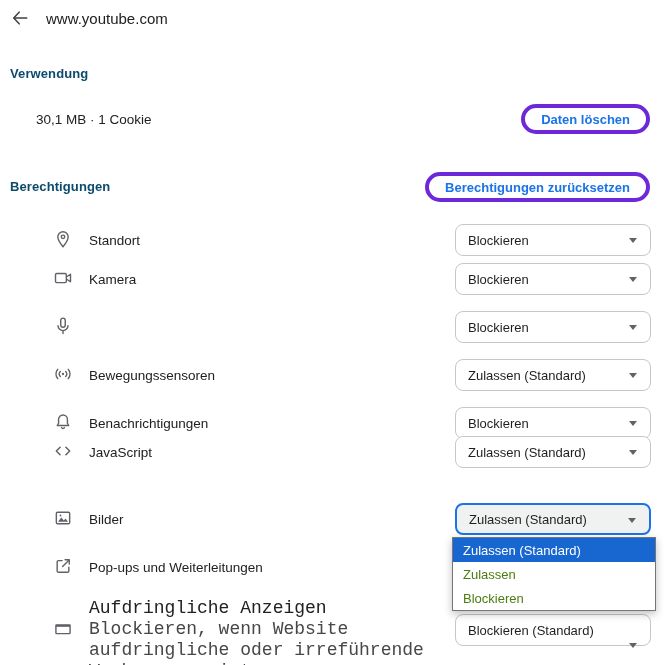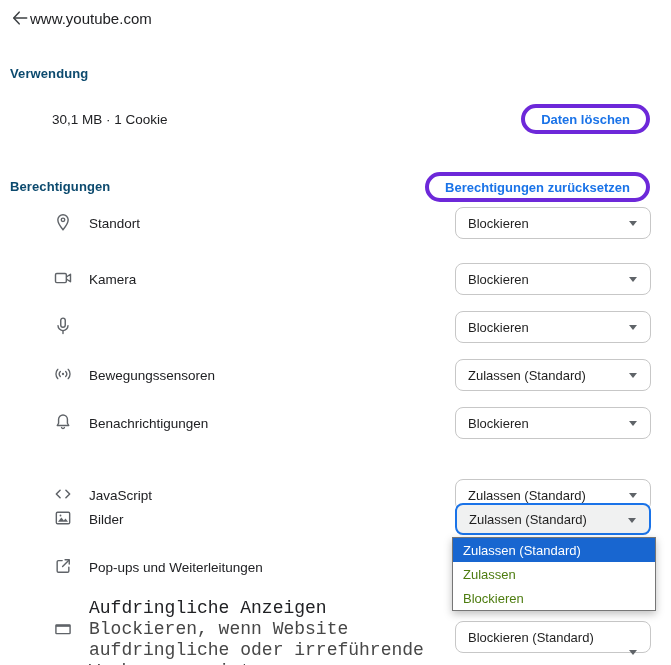--- a/index.html
+++ b/index.html
@@ -2,24 +2,24 @@
 <html><head>
 <meta charset="utf-8">
 <style>
   * { margin:0; padding:0; box-sizing:border-box; }
   html,body { background:#fff; }
   body { font-family:"Liberation Sans","DejaVu Sans",sans-serif; }
   .page { position:relative; width:671px; height:665px; background:#fff; overflow:hidden; color:#1f1f1f; }
 
   
   .back-btn { position:absolute; left:9px; top:7px; width:22px; height:22px; cursor:pointer; display:flex; align-items:center; justify-content:center; }
-  .site-title { position:absolute; left:30px; top:10px; font-size:15px; color:#202124; }
+  .site-title { position:absolute; left:46px; top:10px; font-size:15px; color:#202124; }
 
   .section-label { position:absolute; left:10px; font-size:13px; font-weight:700; color:#0c4a6e; letter-spacing:.1px; }
-  .usage-value { position:absolute; left:52px; top:112px; font-size:13.5px; color:#202124; }
+  .usage-value { position:absolute; left:36px; top:112px; font-size:13.5px; color:#202124; }
 
   .pill-btn { position:absolute; right:21px; height:30px; display:inline-flex; align-items:center; padding:0 16px; background:#fff; border:4px solid #6d28d9; border-radius:16px; color:#1a73e8; font-size:13px; font-weight:700; font-family:inherit; cursor:pointer; white-space:nowrap; }
 
   
   .perm-row { position:absolute; left:0; width:671px; height:48px; }
   .perm-icon { position:absolute; left:52px; top:12px; width:22px; height:22px; display:flex; align-items:center; justify-content:center; }
   .perm-label { position:absolute; left:89px; top:0; height:48px; display:flex; align-items:center; font-size:13.5px; color:#202124; }
   .perm-label-block { position:absolute; left:89px; top:7px; width:380px; font-size:18px; color:#202124; line-height:21px;font-family:Liberation Mono, monospace; }
   .perm-sublabel { color:#474747; }
 
@@ -49,21 +49,21 @@
   </div>
   <div class="site-title">www.youtube.com</div>
 
   <div class="section-label" style="top:66px;">Verwendung</div>
   <div class="usage-value">30,1 MB · 1 Cookie</div>
   <button class="pill-btn" style="top:104px;">Daten löschen</button>
 
   <div class="section-label" style="top:179px;">Berechtigungen</div>
   <button class="pill-btn" style="top:172px;">Berechtigungen zurücksetzen</button>
 
-  <div class="perm-row" style="top:199px;">
+  <div class="perm-row" style="top:216px;">
     <span class="perm-icon">
       <svg width="20" height="20" viewBox="0 0 24 24" fill="none" stroke="#5f6368" stroke-width="1.7">
         <path d="M12 21.3C9 17.8 5.8 13.6 5.8 9.4a6.2 6.2 0 1 1 12.4 0c0 4.2-3.2 8.4-6.2 11.9z"></path>
         <circle cx="12" cy="9.4" r="2.1"></circle>
       </svg>
     </span>
     <div class="perm-label">Standort</div>
     <div class="sel">
       <span>Blockieren</span>
       <span class="caret"></span>
@@ -122,21 +122,21 @@
         <path d="M10.3 18.7a1.8 1.8 0 0 0 3.4 0"></path>
       </svg>
     </span>
     <div class="perm-label">Benachrichtigungen</div>
     <div class="sel">
       <span>Blockieren</span>
       <span class="caret"></span>
     </div>
   </div>
 
-  <div class="perm-row" style="top:471px;">
+  <div class="perm-row" style="top:428px;">
     <span class="perm-icon">
       <svg width="20" height="20" viewBox="0 0 24 24" fill="none" stroke="#5f6368" stroke-width="1.8" stroke-linecap="round" stroke-linejoin="round">
         <polyline points="8.5,7.5 4,12 8.5,16.5"></polyline>
         <polyline points="15.5,7.5 20,12 15.5,16.5"></polyline>
       </svg>
     </span>
     <div class="perm-label">JavaScript</div>
     <div class="sel">
       <span>Zulassen (Standard)</span>
       <span class="caret"></span>
@@ -173,21 +173,21 @@
     <span class="perm-icon" style="top:27px;">
       <svg width="20" height="20" viewBox="0 0 24 24" fill="none" stroke="#5f6368" stroke-width="1.7">
         <rect x="3.5" y="7" width="17" height="10.5" rx="0.8"></rect>
         <rect x="3.5" y="7" width="17" height="2.4" fill="#5f6368" stroke="none"></rect>
       </svg>
     </span>
     <div class="perm-label-block">
       <div>Aufdringliche Anzeigen</div>
       <div class="perm-sublabel">Blockieren, wenn Website aufdringliche oder irreführende Werbung anzeigt</div>
     </div>
-    <div class="sel" style="top:30px;">
+    <div class="sel" style="top:23px;">
       <span>Blockieren (Standard)</span>
       <span class="caret" style="top:28px;"></span>
     </div>
   </div>
 
   <div class="dropdown-menu">
     <div class="dropdown-option selected">Zulassen (Standard)</div>
     <div class="dropdown-option">Zulassen</div>
     <div class="dropdown-option">Blockieren</div>
   </div>

